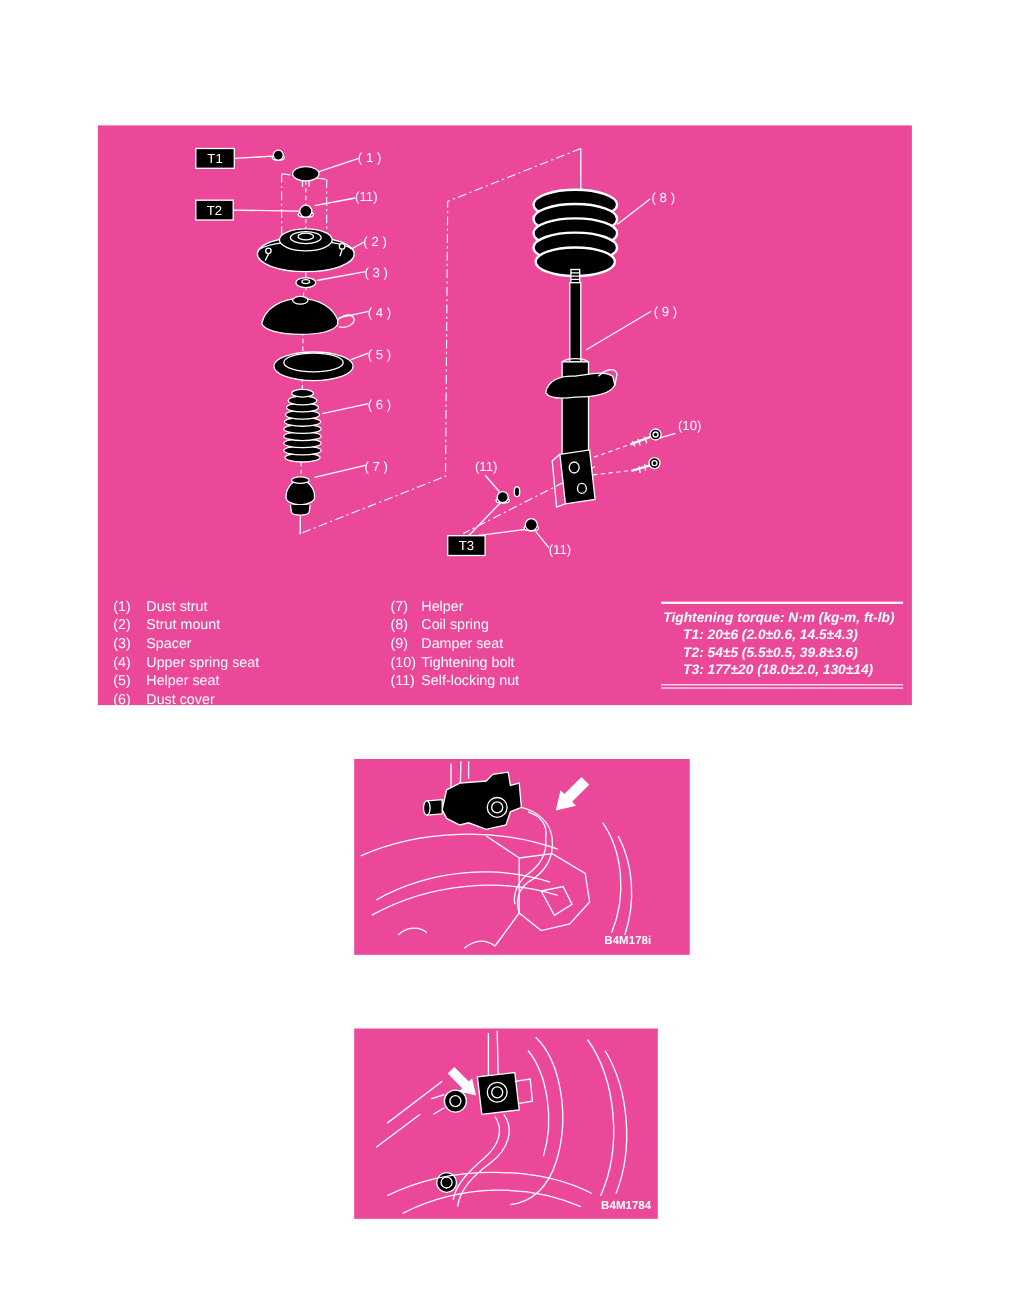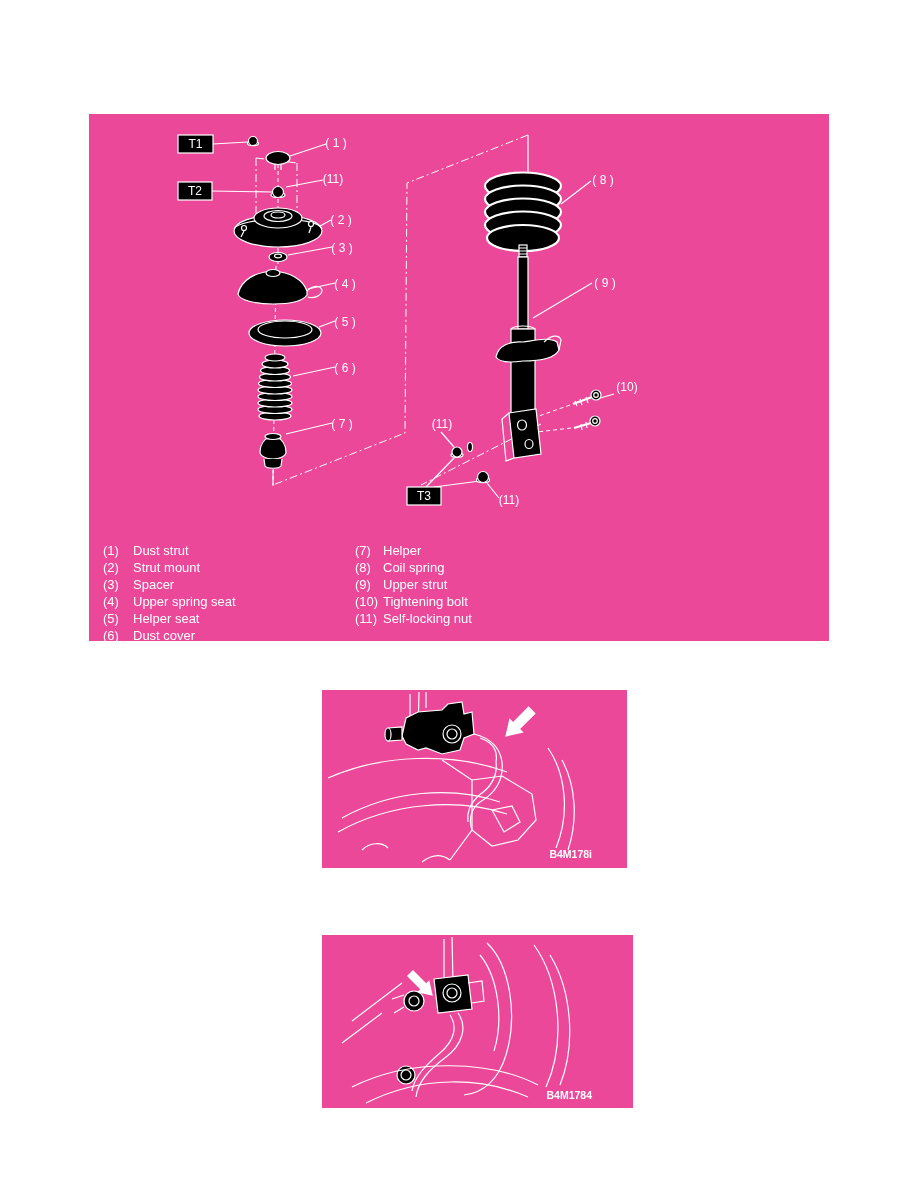--- a/index.html
+++ b/index.html
@@ -1,20 +1,20 @@
 <!DOCTYPE html>
 <html><head>
 <meta charset="utf-8">
 <style>
   html,body{margin:0;padding:0;background:#fff;}
   body{width:918px;height:1188px;position:relative;font-family:"Liberation Sans",sans-serif;}
   .panel{position:absolute;background:#ec4899;overflow:hidden;}
   #diagram-panel{left:89px;top:114px;width:740px;height:527px;}
   #photo1{left:322px;top:690px;width:305px;height:178px;}
-  #photo2{left:322px;top:935px;width:276px;height:173px;padding-left:35px;}
+  #photo2{left:322px;top:935px;width:276px;height:173px;}
   svg{position:absolute;left:0;top:0;}
   svg .ln{stroke:#fff;fill:none;stroke-width:1.2;}
   svg .fl{stroke:#fff;fill:#000;stroke-width:1.2;}
   svg .thick{stroke-width:2.2;}
   svg .dash{stroke:#fff;fill:none;stroke-width:1;stroke-dasharray:8 3 2 3;}
   svg .dash2{stroke:#fff;fill:none;stroke-width:1;stroke-dasharray:4 3;}
   svg .cap{font:12px "Liberation Sans",sans-serif;fill:#fff;}
   svg .code{font:bold 10.5px "Liberation Sans",sans-serif;fill:#fff;}
   svg .wht{fill:#fff;stroke:none;}
   .legend-col{position:absolute;color:#fff;font-size:13px;}
@@ -204,32 +204,38 @@
     <div class="lrow">
         <span class="lnum">(7)</span>
         <span>Helper</span>
       </div>
     <div class="lrow">
         <span class="lnum">(8)</span>
         <span>Coil spring</span>
       </div>
     <div class="lrow">
         <span class="lnum">(9)</span>
-        <span>Upper strut</span>
+        <span>Damper seat</span>
       </div>
     <div class="lrow">
         <span class="lnum">(10)</span>
         <span>Tightening bolt</span>
       </div>
     <div class="lrow">
         <span class="lnum">(11)</span>
         <span>Self-locking nut</span>
       </div>
   </div>
 
+  <div class="torque-box">
+    <div class="t-head">Tightening torque: N·m (kg-m, ft-lb)</div>
+    <div class="t-row">T1: 20±6 (2.0±0.6, 14.5±4.3)</div>
+    <div class="t-row">T2: 54±5 (5.5±0.5, 39.8±3.6)</div>
+    <div class="t-row">T3: 177±20 (18.0±2.0, 130±14)</div>
+  </div>
 </div>
 
 <div class="panel" id="photo1">
   <svg width="276" height="178" viewBox="0 0 276 178">
     <g>
       <path class="ln" d="M88,4 L88,50 M97,2 L96,44 M104,2 L104,18"></path>
       <path class="fl" d="M80,46 L84,28 L96,22 L120,20 L126,14 L140,12 L142,24 L150,22 L152,44 L142,48 L138,60 L120,64 L104,58 L96,60 L84,54 Z"></path>
       <path class="fl" d="M66,38 L80,37 L80,50 L66,51 Z"></path>
       <ellipse cx="66" cy="44.5" rx="3" ry="6.5" class="fl"></ellipse>
       <circle cx="130" cy="44" r="9" class="fl"></circle>

